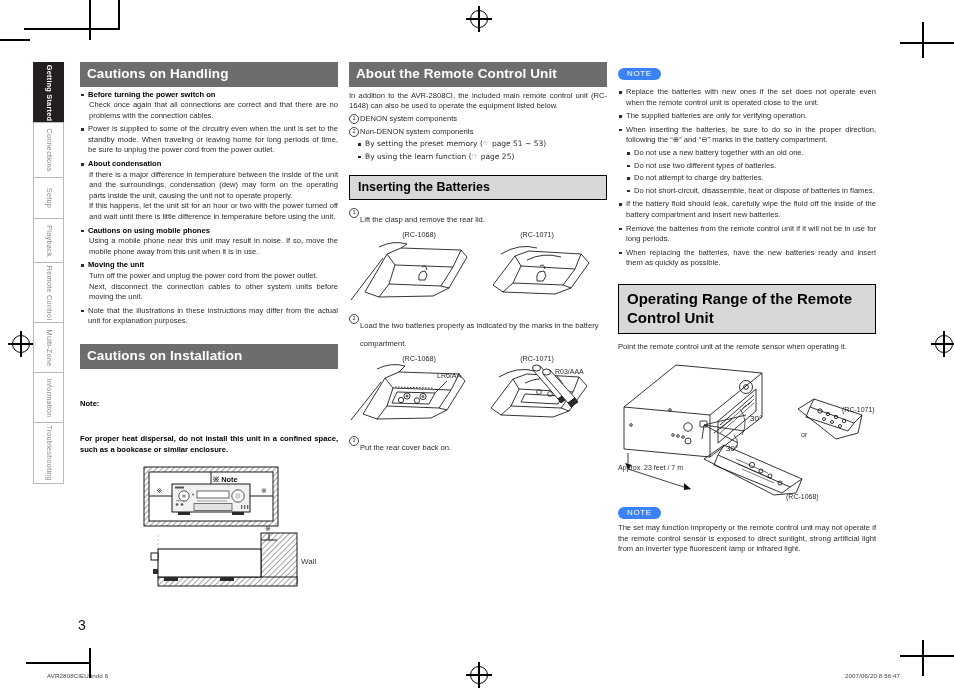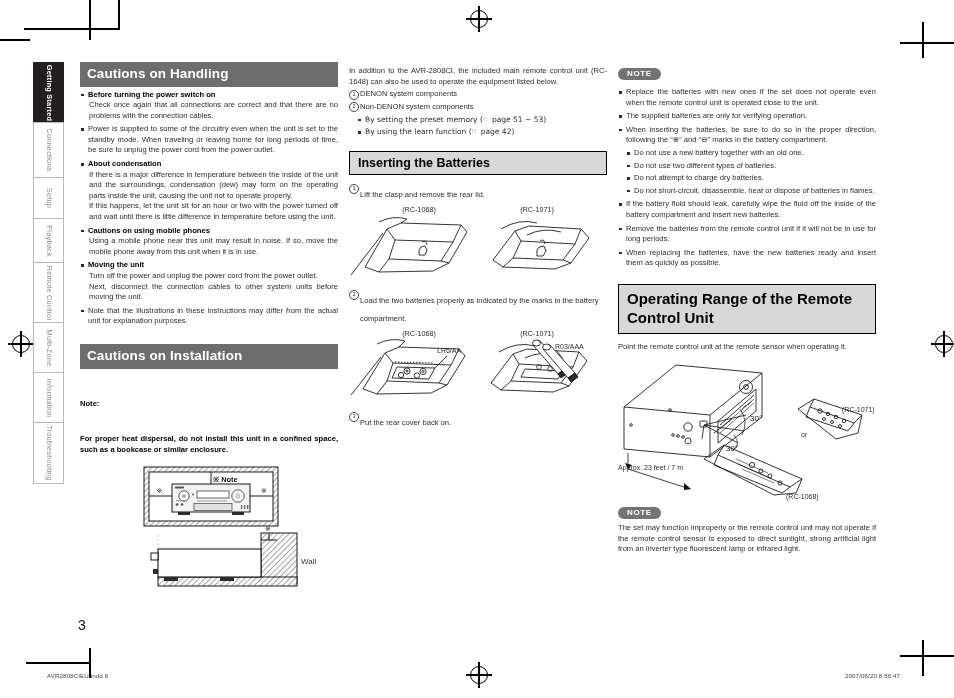--- a/index.html
+++ b/index.html
@@ -61,22 +61,22 @@
   ol.num{list-style:none;margin:0;padding:0;}
   ol.num>li{font-size:7.6px;line-height:10.8px;color:#2b2b2b;
             padding-left:11px;position:relative;margin-top:2px;}
   .cnum{position:absolute;left:0;top:0.4px;display:inline-block;
         width:8px;height:8px;line-height:7.6px;text-align:center;
         border:0.8px solid #444;border-radius:50%;font-size:5.6px;color:#333;}
 
   .ptr{font-family:"DejaVu Sans",sans-serif;font-size:7.5px;}
 
   
-  .note-pill{display:inline-block;background:#737373;color:#fff;
-             font-size:8px;font-weight:bold;letter-spacing:.6px;
+  .note-pill{display:inline-block;background:#3b82f6;color:#fff;
+             font-size:8px;font-weight:normal;letter-spacing:.6px;
              padding:1.5px 9px 2px 9px;border-radius:7px;}
 
   
   .fig{position:relative;}
   .cap{font-size:7.2px;color:#2b2b2b;text-align:center;}
   .lbl-s{font-size:7px;color:#2b2b2b;}
 
   
   #page-number{position:absolute;left:78px;top:617px;font-size:14px;
                color:#111;}
@@ -229,37 +229,38 @@
       <line x1="189" y1="68" x2="189" y2="75" stroke="#000" stroke-width="0.9"></line>
       <text x="185" y="66" font-size="7" fill="#222" font-family="DejaVu Sans, sans-serif">※</text>
       <line x1="78" y1="70" x2="78" y2="84" stroke="#aaa" stroke-width="0.7" stroke-dasharray="2 2"></line>
       <text x="221" y="99" font-size="8" fill="#333" font-family="Liberation Sans, sans-serif">Wall</text>
     </svg>
   </div>
 </div>
 
 <div class="col" id="col-2">
 
+  <div class="h-bar">About the Remote Control Unit</div>
   <div class="spacer4"></div>
   <div class="p">In addition to the AVR-2808CI, the included main remote control unit (RC-1648) can also be used to operate the equipment listed below.</div>
 
   <ol class="num">
     <li>
       <span class="cnum">1</span>
       <span>DENON system components</span>
     </li>
     <li>
       <span class="cnum">2</span>
       <span>Non-DENON system components</span>
     </li>
   </ol>
 
   <ul class="b2">
     <li><span class="ptr">By setting the preset memory (☞ page 51 ~ 53)</span></li>
-    <li><span class="ptr">By using the learn function (☞ page 42)</span></li>
+    <li><span class="ptr">By using the learn function (☞ page 25)</span></li>
   </ul>
 
   <div style="height:13px;"></div>
 
   <div class="h-sub">Inserting the Batteries</div>
   <div class="spacer8"></div>
 
   <div style="position:relative;padding-left:11px;">
     <span class="cnum">1</span>
     <span class="p">Lift the clasp and remove the rear lid.</span>

